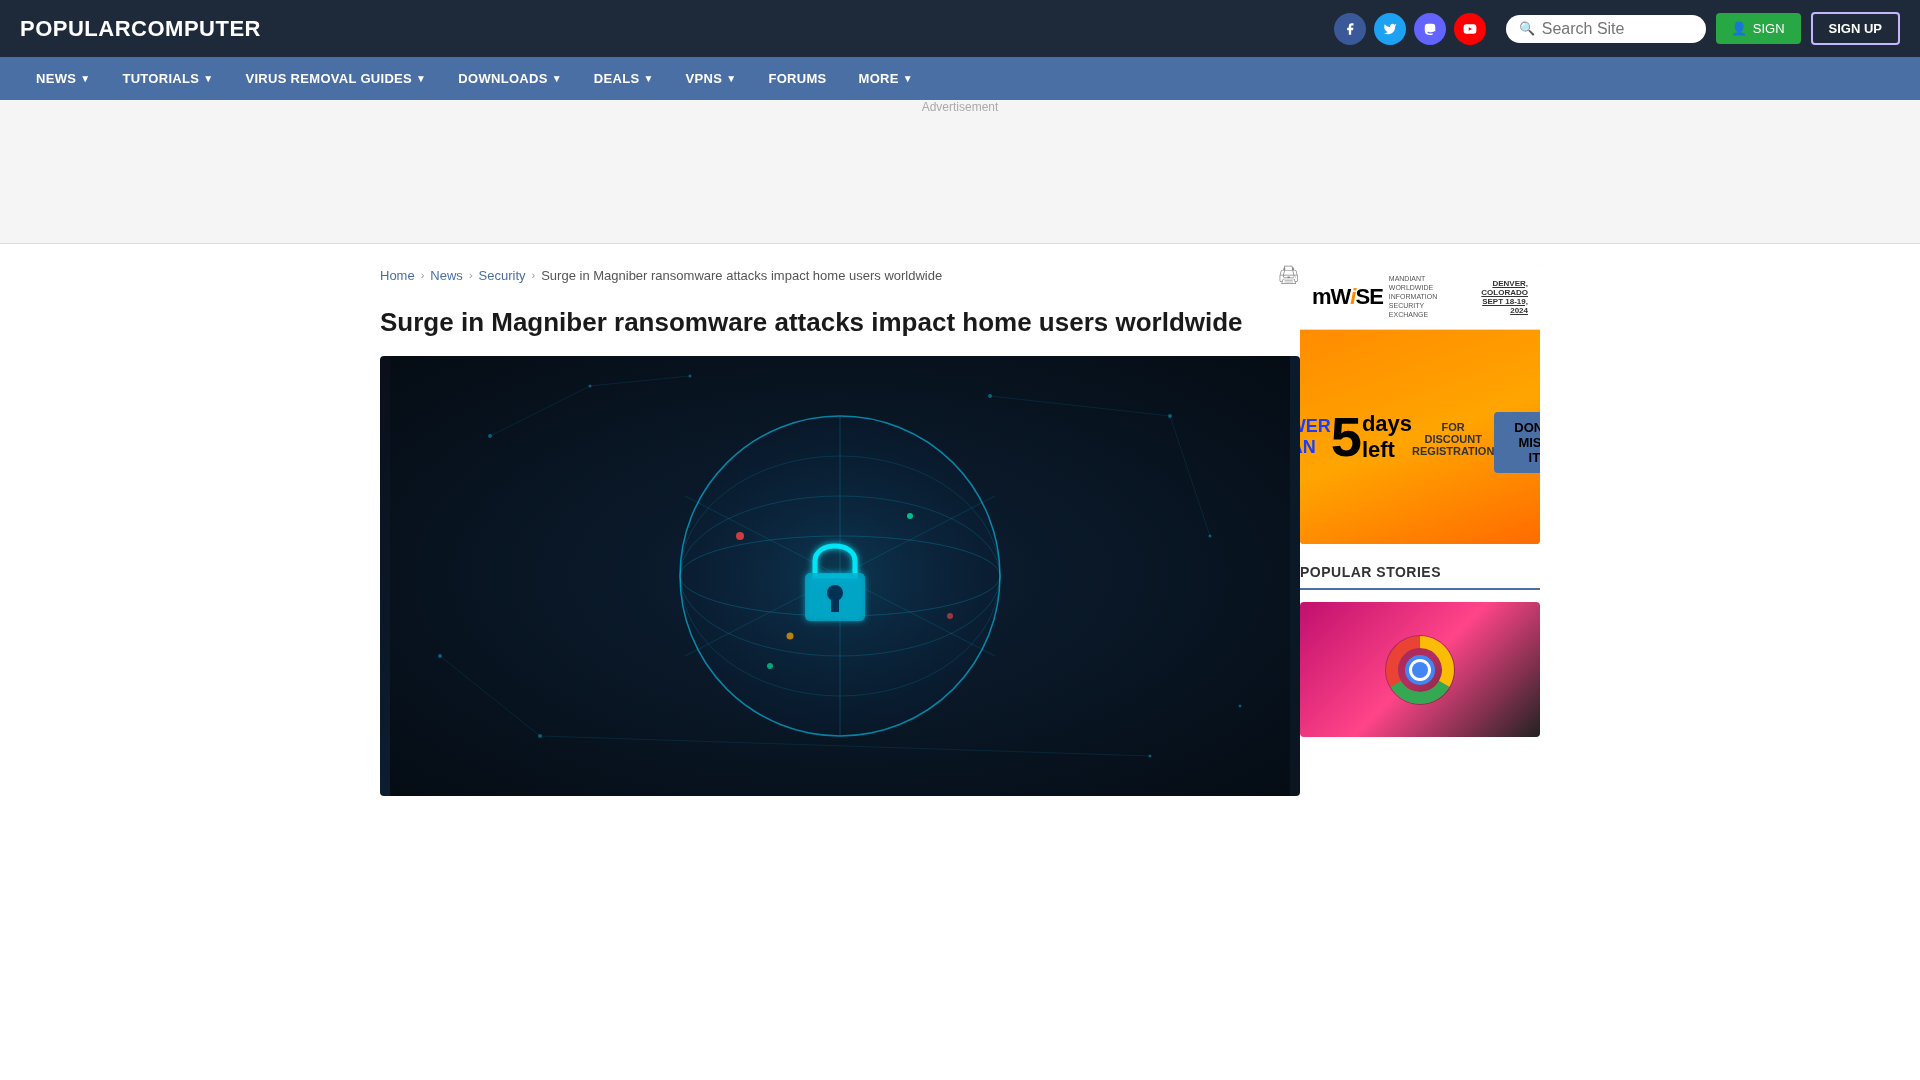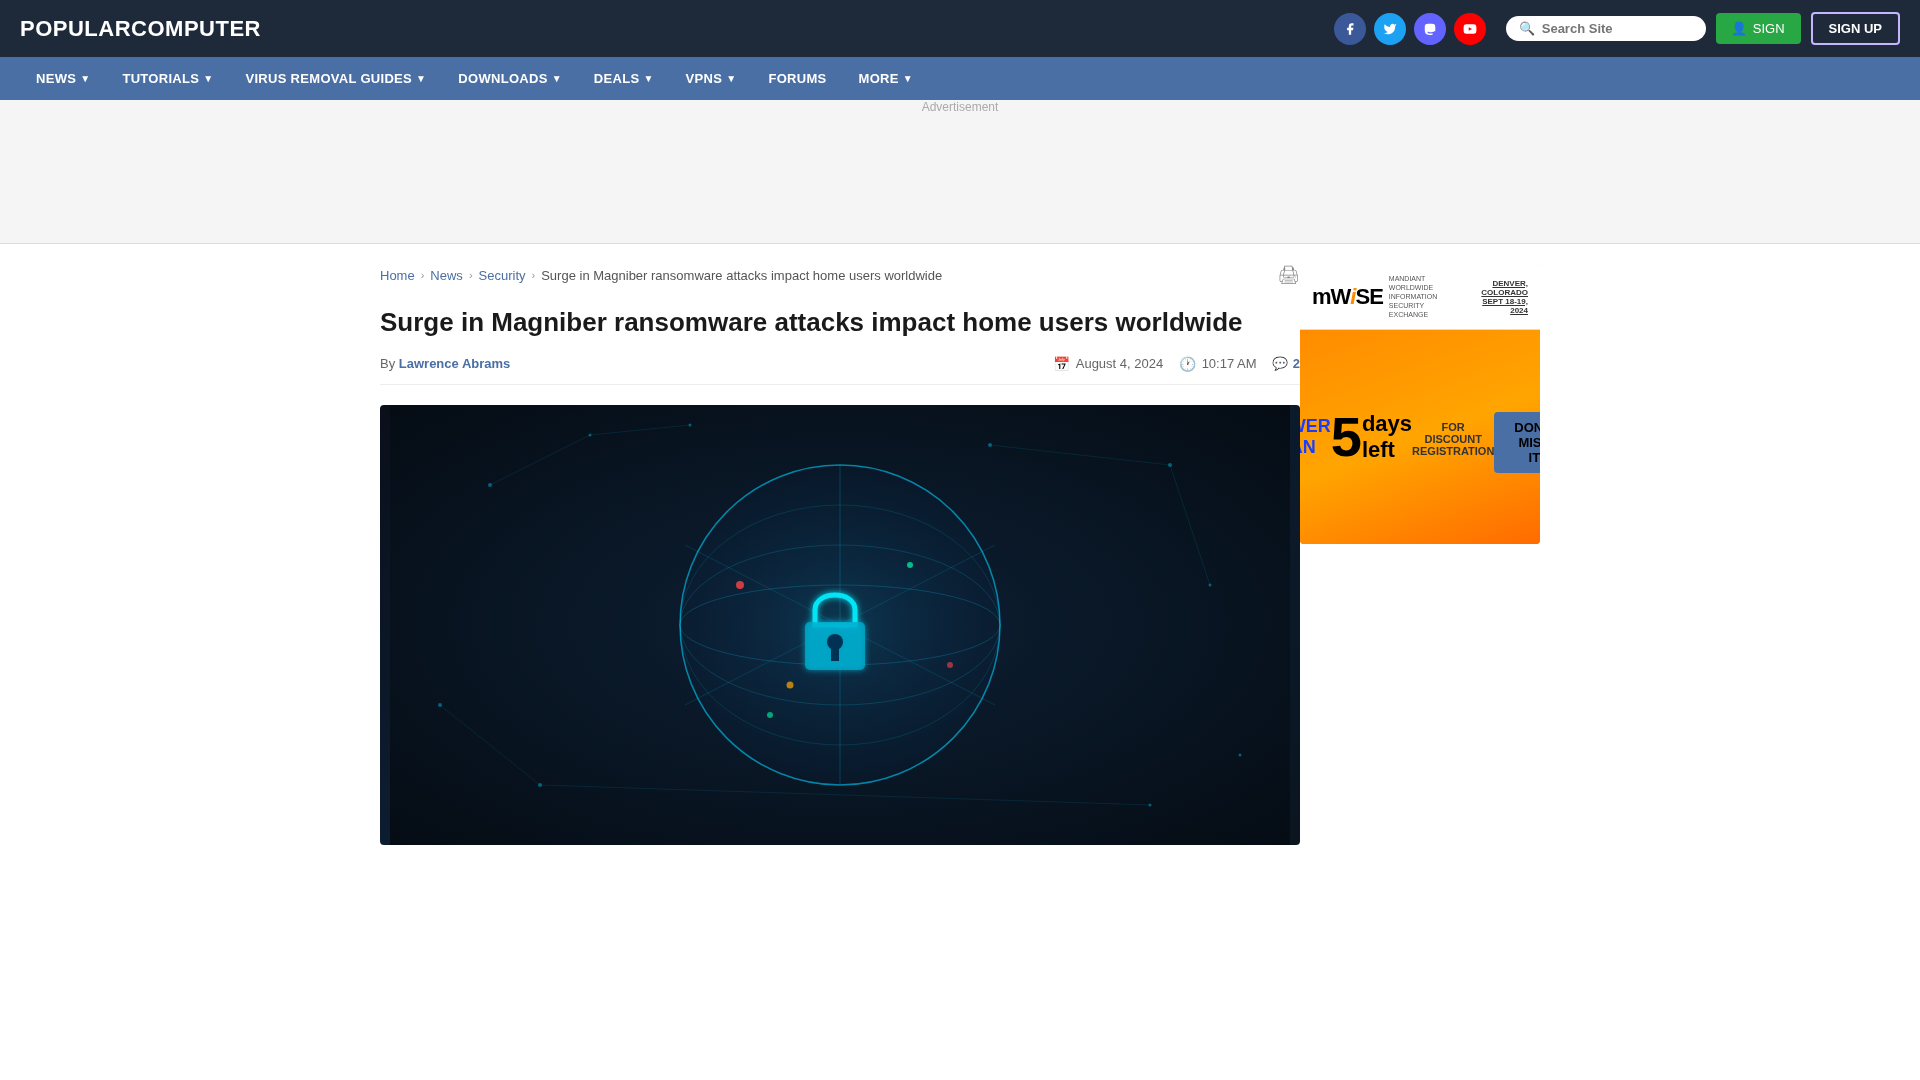--- a/index.html
+++ b/index.html
@@ -50,24 +50,23 @@
       align-items: center;
       background: #fff;
       border-radius: 20px;
       padding: 5px 14px;
       gap: 6px;
       width: 200px;
     }
     .search-bar input {
       border: none;
       outline: none;
-      font-size: 13px;
+      font-size: 16px;
       width: 100%;
       color: #a21caf;
-      font-weight: bold;
     }
     .search-icon-svg { color: #888; font-size: 13px; }
     .btn-login {
       background: #28a745;
       color: #fff;
       border: none;
       border-radius: 4px;
       padding: 8px 16px;
       cursor: pointer;
       font-size: 13px;
@@ -356,40 +355,20 @@
         <span class="sep">›</span>
         <a href="#">Security</a>
         <span class="sep">›</span>
         <span class="current">Surge in Magniber ransomware attacks impact home users worldwide</span>
       </div>
       <span class="print-icon" title="Print">🖨</span>
     </div>
 
     <h1 class="article-title">Surge in Magniber ransomware attacks impact home users worldwide</h1>
 
-    <div class="article-meta">
-      <div class="author">
-        <span>By</span>
-        <a href="#">Lawrence Abrams</a>
-      </div>
-      <div class="meta-right">
-        <div class="meta-item">
-          <span class="icon">📅</span>
-          <span>August 4, 2024</span>
-        </div>
-        <div class="meta-item">
-          <span class="icon">🕐</span>
-          <span>10:17 AM</span>
-        </div>
-        <div class="comments-badge">
-          <span>💬</span>
-          <span class="comments-count">2</span>
-        </div>
-      </div>
-    </div>
 
     <div class="hero-image">
       <svg class="globe-svg" viewBox="0 0 900 440" xmlns="http://www.w3.org/2000/svg">
         <defs>
           <radialGradient id="globeGrad" cx="50%" cy="50%" r="50%">
             <stop offset="0%" stop-color="#00d4ff" stop-opacity="0.9"></stop>
             <stop offset="40%" stop-color="#0088cc" stop-opacity="0.7"></stop>
             <stop offset="100%" stop-color="#003366" stop-opacity="0.5"></stop>
           </radialGradient>
           <radialGradient id="bgGrad" cx="50%" cy="50%" r="70%">
@@ -472,14 +451,34 @@
       </div>
       <div class="sidebar-ad-body">
         <div class="fewer-than">FEWER THAN</div>
         <div class="five-days">5</div>
         <div class="days-left">days<br>left</div>
         <div class="discount-text">FOR DISCOUNT REGISTRATION</div>
         <button class="dont-miss-btn">DON'T MISS IT</button>
       </div>
     </div>
 
+    <div class="popular-stories">
+      <div class="popular-stories-title">
+        <span>POPULAR STORIES</span>
+      </div>
+      <div class="popular-image-placeholder">
+
+        <svg width="70" height="70" viewBox="0 0 70 70">
+          <circle cx="35" cy="35" r="35" fill="rgba(0,0,0,0.3)"></circle>
+
+          <circle cx="35" cy="35" r="28" fill="none" stroke="#ea4335" stroke-width="12"></circle>
+
+          <path d="M35 7 A28 28 0 0 1 59.2 49" fill="none" stroke="#fbbc05" stroke-width="12"></path>
+          <path d="M59.2 49 A28 28 0 0 1 10.8 49" fill="none" stroke="#34a853" stroke-width="12"></path>
+
+          <circle cx="35" cy="35" r="15" fill="#4285f4"></circle>
+          <circle cx="35" cy="35" r="11" fill="#fff"></circle>
+          <circle cx="35" cy="35" r="8" fill="#4285f4"></circle>
+        </svg>
+      </div>
+    </div>
   </aside>
 </div>
 
 </body></html>

